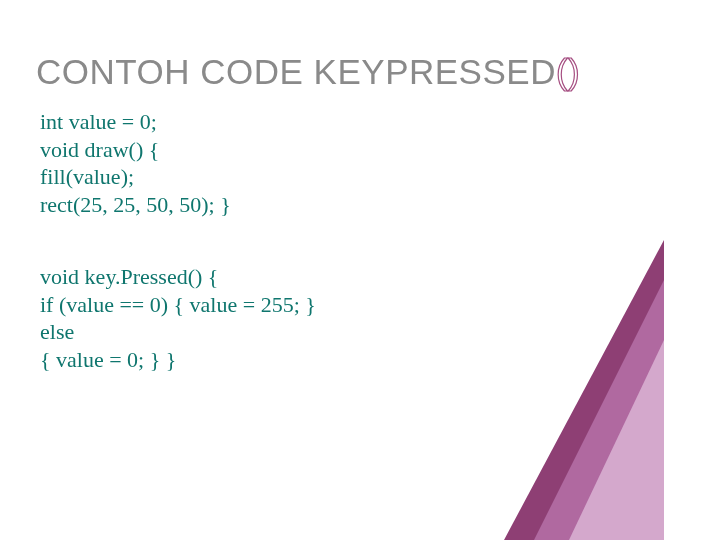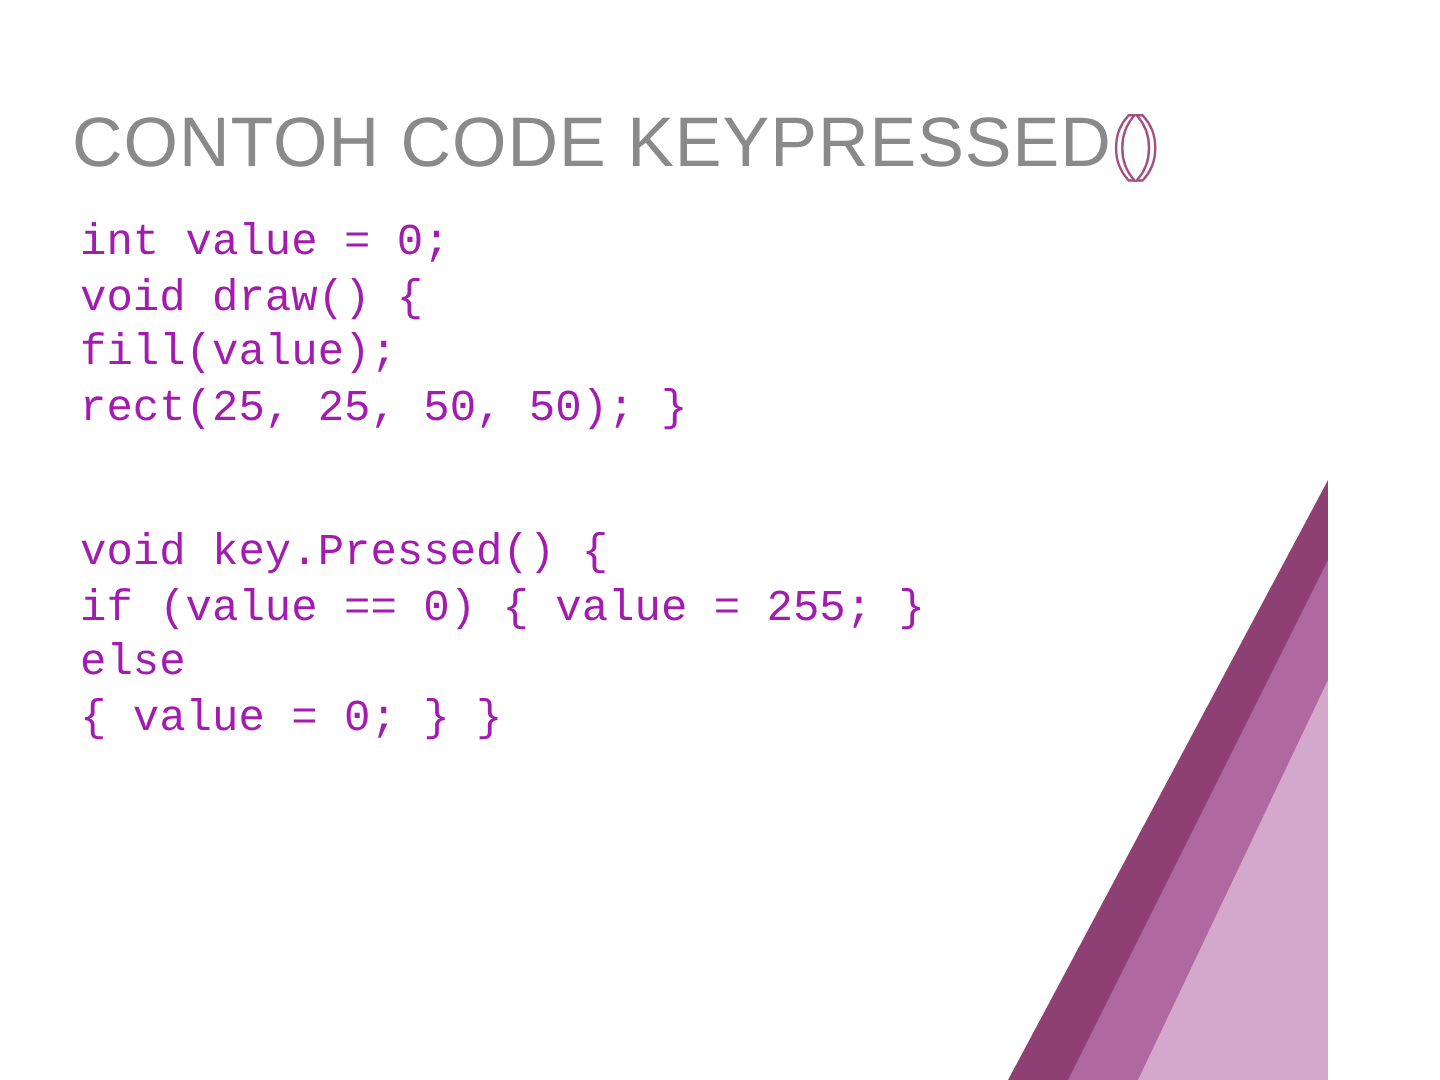--- a/index.html
+++ b/index.html
@@ -29,24 +29,24 @@
   }
   .title .outline-paren {
     color: #ffffff;
     -webkit-text-stroke: 1.2px #a64f82;
     text-stroke: 1.2px #a64f82;
     font-weight: 400;
   }
   .code-block {
     position: absolute;
     left: 40px;
-    font-family: Liberation Mono, monospace;
+    font-family: Liberation Serif, serif;
     font-size: 22px;
     line-height: 1.25;
-    color: #a21caf;
+    color: #0f766e;
     white-space: pre;
   }
   .code-block.first { top: 108px; }
   .code-block.second { top: 263px; }
   .corner-wrap {
     position: absolute;
     right: 0;
     bottom: 0;
     width: 160px;
     height: 300px;

